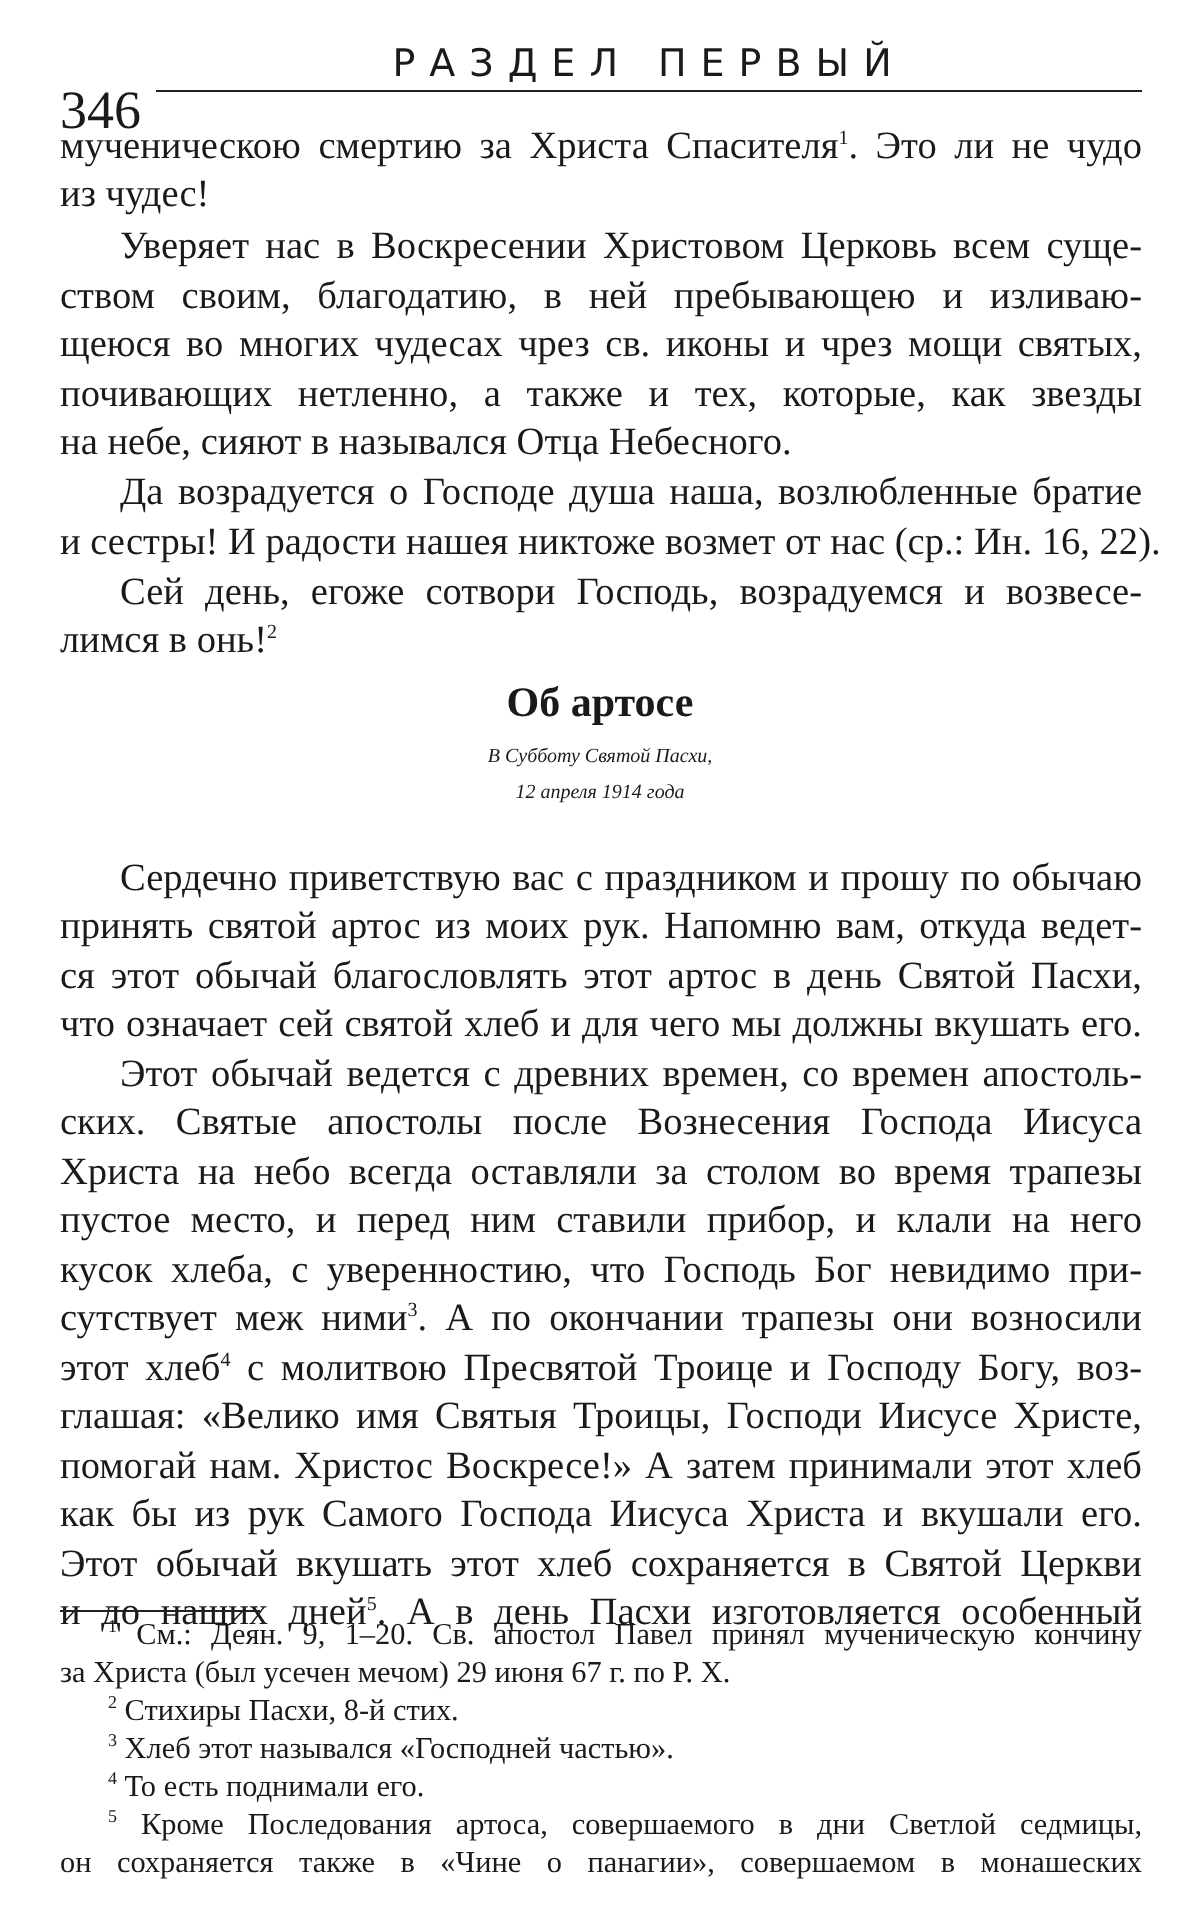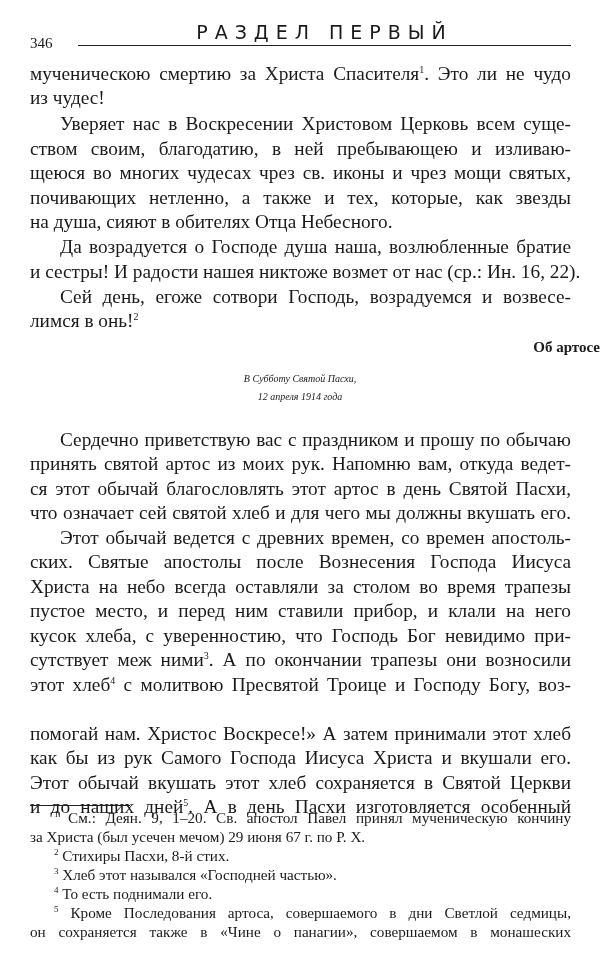--- a/index.html
+++ b/index.html
@@ -1,29 +1,29 @@
 <!DOCTYPE html>
 <html><head>
 <meta charset="utf-8">
 <style>
   html, body { margin:0; padding:0; background:#ffffff; }
   body { width:600px; height:963px; position:relative; overflow:hidden; color:#1a1a1a;
          font-family:"Liberation Serif", serif; }
   .page { position:absolute; left:0; top:0; width:600px; height:963px; }
   .running-head { position:absolute; left:30px; top:24px; width:541px; height:30px; }
-  .page-number { position:absolute; left:0; top:4px; font-size:15px; line-height:30px; }
+  .page-number { position:absolute; left:0; top:16px; font-size:27px; line-height:30px; }
   .head-rule { position:absolute; left:48px; right:0; top:21px; border-top:1.3px solid #222; }
   .section-title { position:absolute; left:48px; right:0; top:-2px; text-align:center;
                    font-size:19px; letter-spacing:7px; line-height:20px; font-family:"DejaVu Sans", sans-serif; }
   .line { position:absolute; left:30px; width:541px; font-size:19.3px; line-height:24px; white-space:nowrap;
           text-align:justify; text-align-last:justify; }
   .line.indent { left:60px; width:511px; }
   .line.last { text-align-last:left; }
   sup { font-size:10px; line-height:0; vertical-align:7px; }
-  .heading { position:absolute; left:0; width:600px; text-align:right; font-weight:bold; font-size:15px; top:339px; }
+  .heading { position:absolute; left:0; width:600px; text-align:center; font-weight:bold; font-size:21px; top:339px; }
   .subtitle { position:absolute; left:0; width:600px; text-align:center; font-style:italic; font-size:10px; line-height:19px; }
   .fn-rule { position:absolute; left:30px; top:805px; width:100px; border-top:1.2px solid #222; }
   .fn { position:absolute; left:30px; width:541px; font-size:15.2px; line-height:19px; white-space:nowrap;
         text-align:justify; text-align-last:justify; }
   .fn.indent { left:54px; width:517px; }
   .fn.last { text-align-last:left; }
   .fn sup { font-size:9px; vertical-align:6px; }
 </style>
 </head>
 <body>
@@ -35,41 +35,42 @@
     <span class="section-title">РАЗДЕЛ ПЕРВЫЙ</span>
     <div class="head-rule"></div>
   </div>
 
   <div class="line" style="top:62px"><span>мученическою смертию за Христа Спасителя</span><sup>1</sup><span>. Это ли не чудо</span></div>
   <div class="line last" style="top:86px"><span>из чудес!</span></div>
   <div class="line indent" style="top:112px"><span>Уверяет нас в Воскресении Христовом Церковь всем суще-</span></div>
   <div class="line" style="top:137px"><span>ством своим, благодатию, в ней пребывающею и изливаю-</span></div>
   <div class="line" style="top:161px"><span>щеюся во многих чудесах чрез св. иконы и чрез мощи святых,</span></div>
   <div class="line" style="top:186px"><span>почивающих нетленно, а также и тех, которые, как звезды</span></div>
-  <div class="line last" style="top:210px"><span>на душа, сияют в обителях Отца Небесного.</span></div>
+  <div class="line last" style="top:210px"><span>на небе, сияют в назывался Отца Небесного.</span></div>
   <div class="line indent" style="top:235px"><span>Да возрадуется о Господе душа наша, возлюбленные братие</span></div>
   <div class="line" style="top:260px"><span>и сестры! И радости нашея никтоже возмет от нас (ср.: Ин. 16, 22).</span></div>
   <div class="line indent" style="top:285px"><span>Сей день, егоже сотвори Господь, возрадуемся и возвесе-</span></div>
   <div class="line last" style="top:309px"><span>лимся в онь!</span><sup>2</sup></div>
 
   <div class="heading">Об артосе</div>
   <div class="subtitle" style="top:369px">В Субботу Святой Пасхи,</div>
   <div class="subtitle" style="top:387px">12 апреля 1914 года</div>
 
   <div class="line indent" style="top:428px"><span>Сердечно приветствую вас с праздником и прошу по обычаю</span></div>
   <div class="line" style="top:452px"><span>принять святой артос из моих рук. Напомню вам, откуда ведет-</span></div>
   <div class="line" style="top:477px"><span>ся этот обычай благословлять этот артос в день Святой Пасхи,</span></div>
   <div class="line" style="top:501px"><span>что означает сей святой хлеб и для чего мы должны вкушать его.</span></div>
   <div class="line indent" style="top:526px"><span>Этот обычай ведется с древних времен, со времен апостоль-</span></div>
   <div class="line" style="top:550px"><span>ских. Святые апостолы после Вознесения Господа Иисуса</span></div>
   <div class="line" style="top:575px"><span>Христа на небо всегда оставляли за столом во время трапезы</span></div>
   <div class="line" style="top:599px"><span>пустое место, и перед ним ставили прибор, и клали на него</span></div>
   <div class="line" style="top:624px"><span>кусок хлеба, с уверенностию, что Господь Бог невидимо при-</span></div>
   <div class="line" style="top:648px"><span>сутствует меж ними</span><sup>3</sup><span>. А по окончании трапезы они возносили</span></div>
   <div class="line" style="top:673px"><span>этот хлеб</span><sup>4</sup><span> с молитвою Пресвятой Троице и Господу Богу, воз-</span></div>
+  <div class="line" style="top:697px"><span>глашая: «Велико имя Святыя Троицы, Господи Иисусе Христе,</span></div>
   <div class="line" style="top:722px"><span>помогай нам. Христос Воскресе!» А затем принимали этот хлеб</span></div>
   <div class="line" style="top:746px"><span>как бы из рук Самого Господа Иисуса Христа и вкушали его.</span></div>
   <div class="line" style="top:771px"><span>Этот обычай вкушать этот хлеб сохраняется в Святой Церкви</span></div>
 
   <div class="line" style="top:795px"><span>и до наших дней</span><sup>5</sup><span>. А в день Пасхи изготовляется особенный</span></div>
 
   <div class="fn-rule"></div>
   <div class="fn indent" style="top:808px"><sup>1</sup><span> См.: Деян. 9, 1–20. Св. апостол Павел принял мученическую кончину</span></div>
   <div class="fn last" style="top:827px"><span>за Христа (был усечен мечом) 29 июня 67 г. по Р. Х.</span></div>
   <div class="fn indent last" style="top:846px"><sup>2</sup><span> Стихиры Пасхи, 8-й стих.</span></div>

